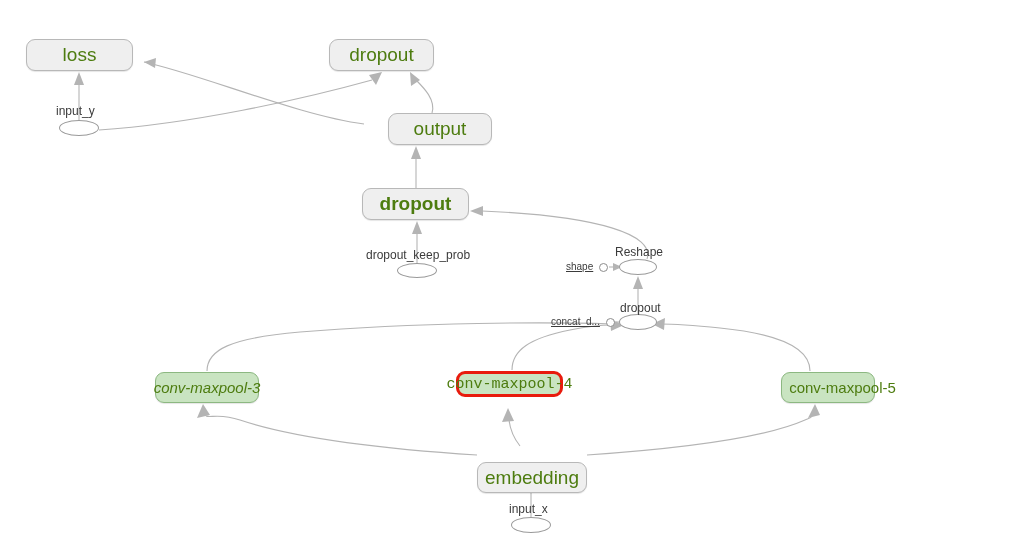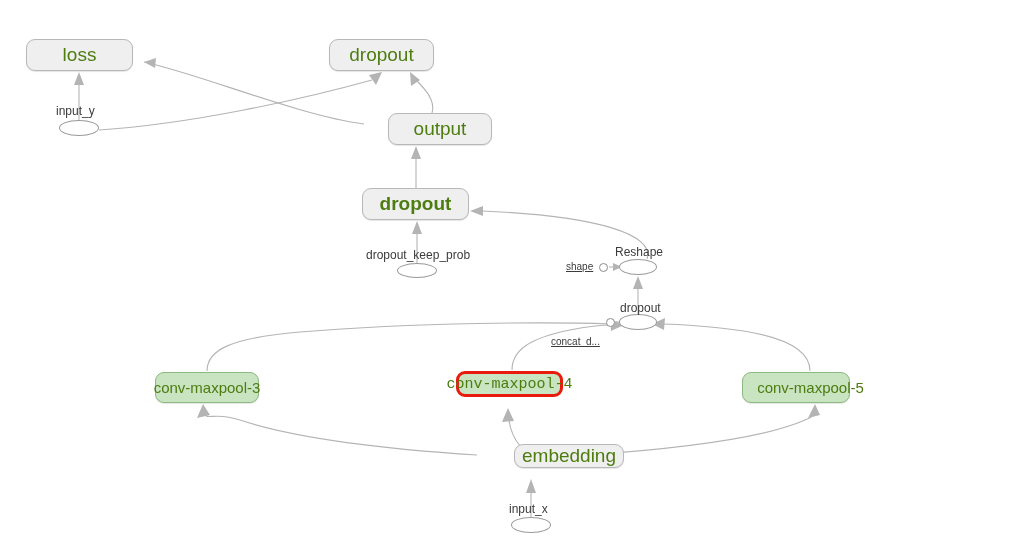--- a/index.html
+++ b/index.html
@@ -157,33 +157,33 @@
   </div>
 
   <div class="node-box scope" style="left:364px; top:113px; width:104px; height:32px;margin-left:24px;">
     <span>output</span>
   </div>
 
   <div class="node-box scope" style="left:362px; top:188px; width:107px; height:32px;font-weight:bold;">
     <span>dropout</span>
   </div>
 
-  <div class="node-box green" style="left:155px; top:372px; width:104px; height:31px;">
+  <div class="node-box green" style="left:155px; top:372px; width:104px; height:31px;font-style:italic;">
     <span>conv-maxpool-3</span>
   </div>
 
   <div class="node-box green selected" style="left:456px; top:371px; width:107px; height:26px;font-family:Liberation Mono, monospace;">
     <span>conv-maxpool-4</span>
   </div>
 
-  <div class="node-box green" style="left:742px; top:372px; width:108px; height:31px;padding-left:29px;">
+  <div class="node-box green" style="left:781px; top:372px; width:94px; height:31px;padding-left:29px;">
     <span>conv-maxpool-5</span>
   </div>
 
-  <div class="node-box scope" style="left:477px; top:444px; width:110px; height:24px;margin-left:37px;">
+  <div class="node-box scope" style="left:477px; top:462px; width:110px; height:31px;">
     <span>embedding</span>
   </div>
 
   <div class="op-node" style="left:59px; top:120px; width:40px; height:16px;"></div>
   <div class="op-label" style="left:56px; top:104px;">input_y</div>
 
   <div class="op-node" style="left:397px; top:263px; width:40px; height:15px;"></div>
   <div class="op-label" style="left:366px; top:248px;">dropout_keep_prob</div>
 
   <div class="op-node" style="left:619px; top:259px; width:38px; height:16px;"></div>
@@ -192,15 +192,15 @@
   <div class="op-node" style="left:619px; top:314px; width:38px; height:16px;"></div>
   <div class="op-label" style="left:620px; top:301px;">dropout</div>
 
   <div class="op-node" style="left:511px; top:517px; width:40px; height:16px;"></div>
   <div class="op-label" style="left:509px; top:502px;text-align:right;">input_x</div>
 
   <div class="const-node" style="left:599px; top:263px;"></div>
   <div class="op-label small" style="left:566px; top:261px;">shape</div>
 
   <div class="const-node" style="left:606px; top:318px;"></div>
-  <div class="op-label small" style="left:551px; top:316px;margin-top:20px;">concat_d...</div>
+  <div class="op-label small" style="left:551px; top:316px;">concat_d...</div>
 
 </div>
 
 </body></html>

